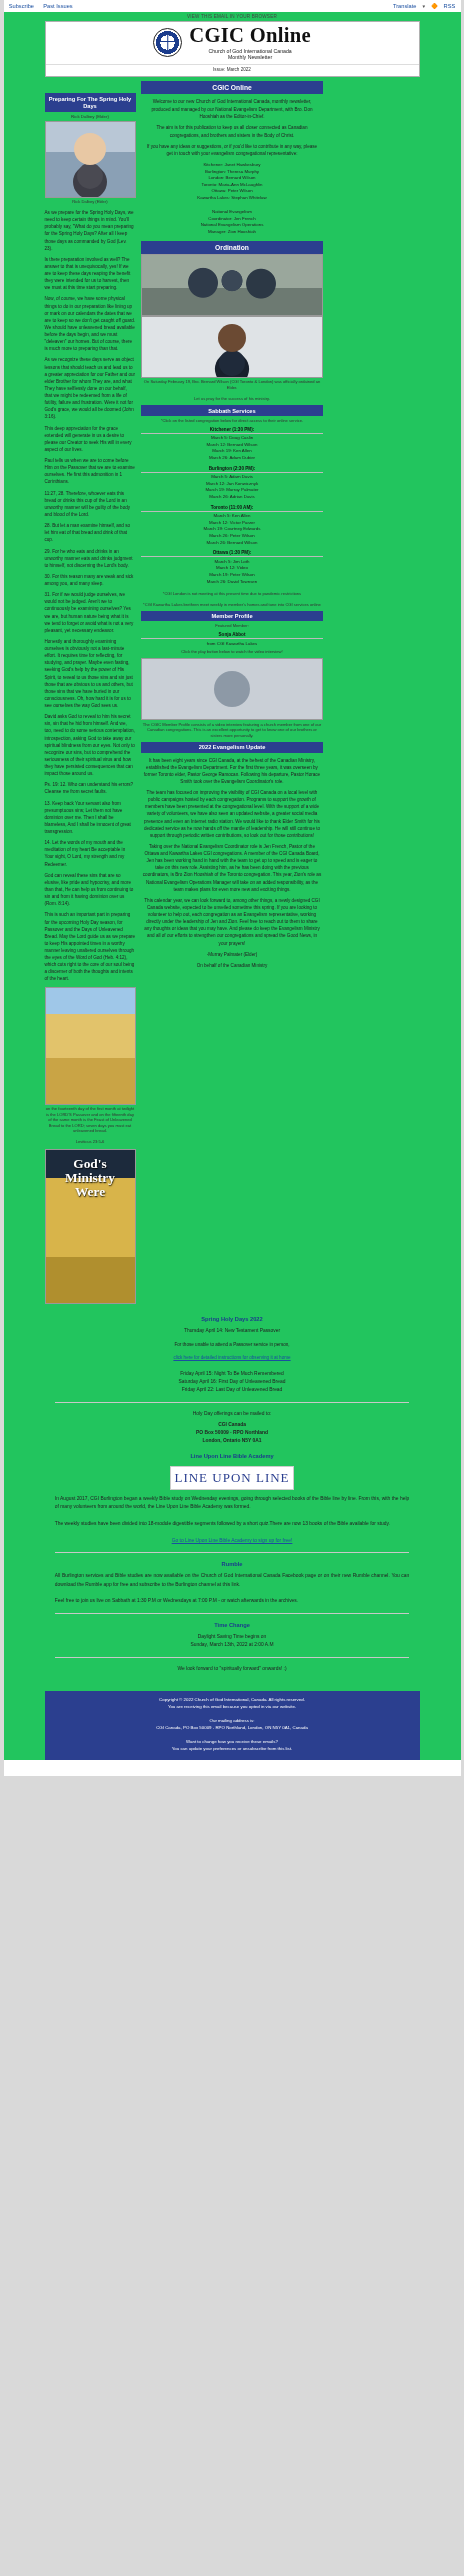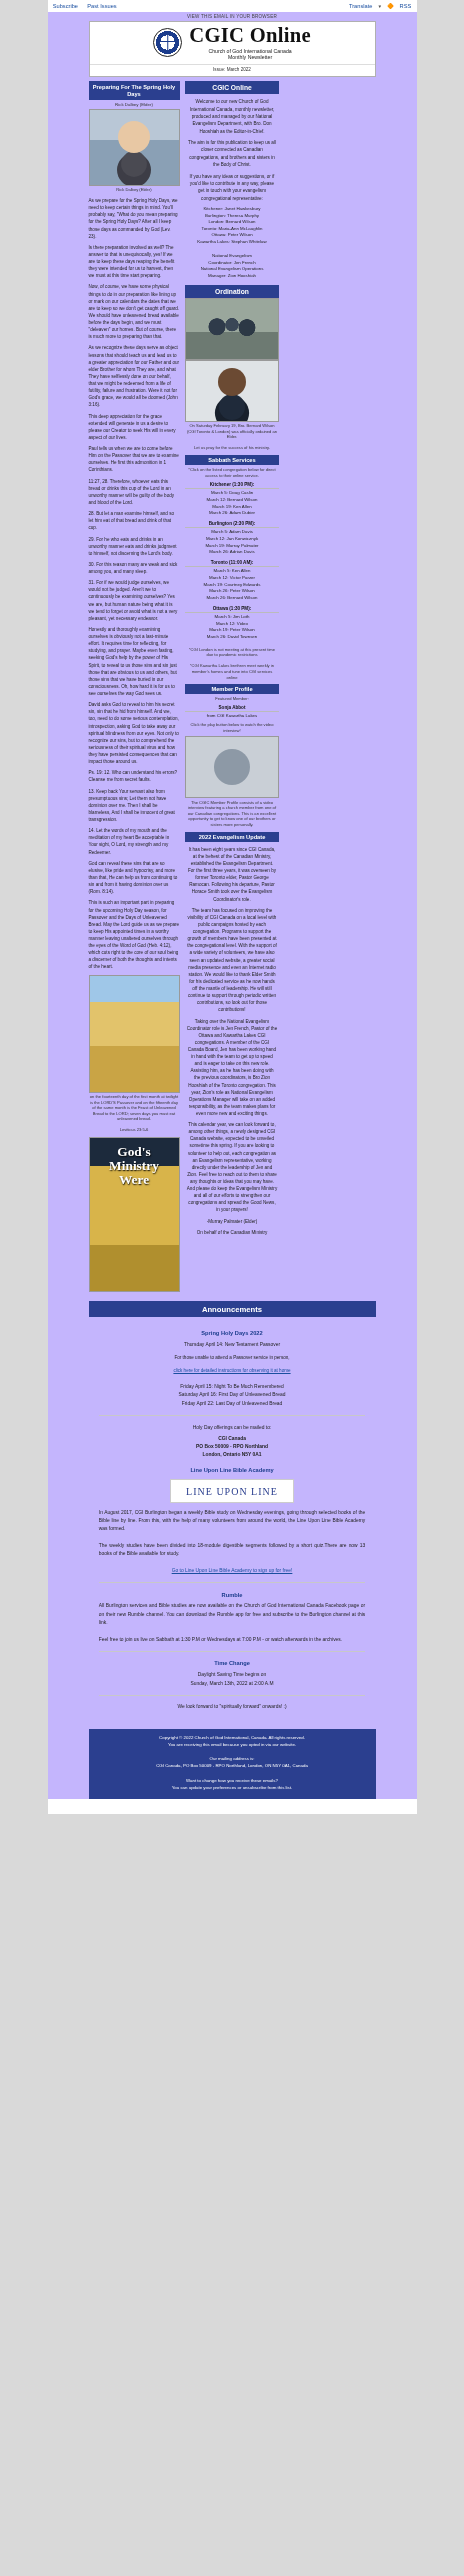--- a/index.html
+++ b/index.html
@@ -4,23 +4,23 @@
 <style>
   * { box-sizing: border-box; }
   body {
     margin: 0;
     padding: 0;
     background: #d9d9d9;
     font-family: "Liberation Sans", sans-serif;
     width: 464px;
   }
   .page {
-    width: 369px;
+    width: 457px;
     margin: 0 auto;
-    background: #c4b5fd;
+    background: #22c55e;
   }
   .topbar {
     display: flex;
     align-items: center;
     gap: 9.3px;
     padding: 3.1px 5.2px;
     font-size: 5.7px;
     color: #222;
     background: #ffffff;
   }
@@ -77,21 +77,21 @@
   .mast-issue {
     font-size: 4.6px; color: #333; margin-top: 3.6px; text-align: center;
     border-top: 0.5px solid #ddd; padding-top: 2.1px;
   }
 
   .columns {
     display: flex;
     gap: 0;
     padding: 4.1px 41px 0;
   }
-  .col-left { width: 91px; flex: none; }
+  .col-left { width: 91px; flex: none; margin-top: 12px; }
   .col-right { width: 91px; flex: none; margin-left: auto; }
   .col-mid { flex: 1; padding: 0 5.2px; }
 
   .panel-head {
     background: #2b3f8f;
     color: #fff;
     text-align: center;
     font-size: 5.7px;
     font-weight: bold;
     padding: 2.6px 2.1px;
@@ -236,21 +236,21 @@
   .hr { border: 0; border-top: 0.5px solid #c8c8c8; margin: 7.2px 0; }
 
   .addr { font-size: 4.9px; line-height: 1.6; margin: 3.1px 0 7.2px; }
   .addr .bold { font-weight: bold; }
 
   .lul-title { font-weight: bold; font-size: 5.7px; color: #1b3c8c; margin-bottom: 4.1px; }
   .lul-logo {
     width: 124px; height: 24px; margin: 0 auto 5.2px;
     border: 0.5px solid #ccc; background: #fff;
     display: flex; align-items: center; justify-content: center;
-    font-family: "Liberation Serif", serif; font-size: 10px;
+    font-family: "Liberation Serif", serif; font-size: 13px;
     letter-spacing: 1px; color: #2b3f8f;
   }
   .just { text-align: justify; }
   .link { color: #1a4fa0; text-decoration: underline; }
 
   .footer {
     background: #2b3f8f;
     color: #fff;
     text-align: center;
     font-size: 4.4px;
@@ -409,21 +409,20 @@
         <p>Taking over the National Evangelism Coordinator role is Jen French, Pastor of the Ottawa and Kawartha Lakes CGI congregations. A member of the CGI Canada Board, Jen has been working hand in hand with the team to get up to speed and is eager to take on this new role. Assisting him, as he has been doing with the previous coordinators, is Bro Zion Hooshiah of the Toronto congregation. This year, Zion's role as National Evangelism Operations Manager will take on an added responsibility, as the team makes plans for even more new and exciting things.</p>
         <p>This calendar year, we can look forward to, among other things, a newly designed CGI Canada website, expected to be unveiled sometime this spring. If you are looking to volunteer to help out, each congregation as an Evangelism representative, working directly under the leadership of Jen and Zion. Feel free to reach out to them to share any thoughts or ideas that you may have. And please do keep the Evangelism Ministry and all of our efforts to strengthen our congregations and spread the Good News, in your prayers!</p>
         <p>-Murray Palmater (Elder)</p>
         <p>On behalf of the Canadian Ministry</p>
       </div>
     </div>
 
     <div class="col-right"></div>
   </div>
 
-  <div class="section-banner">Announcements</div>
 
   <div class="ann-wrap">
     <div class="ann-title">Spring Holy Days 2022</div>
     <div class="ann-row">Thursday April 14: New Testament Passover</div>
     <div class="ann-note">For those unable to attend a Passover service in person,</div>
     <div class="ann-note link">click here for detailed instructions for observing it at home</div>
     <br>
     <div class="ann-row">Friday April 15: Night To Be Much Remembered</div>
     <div class="ann-row">Saturday April 16: First Day of Unleavened Bread</div>
     <div class="ann-row">Friday April 22: Last Day of Unleavened Bread</div>

